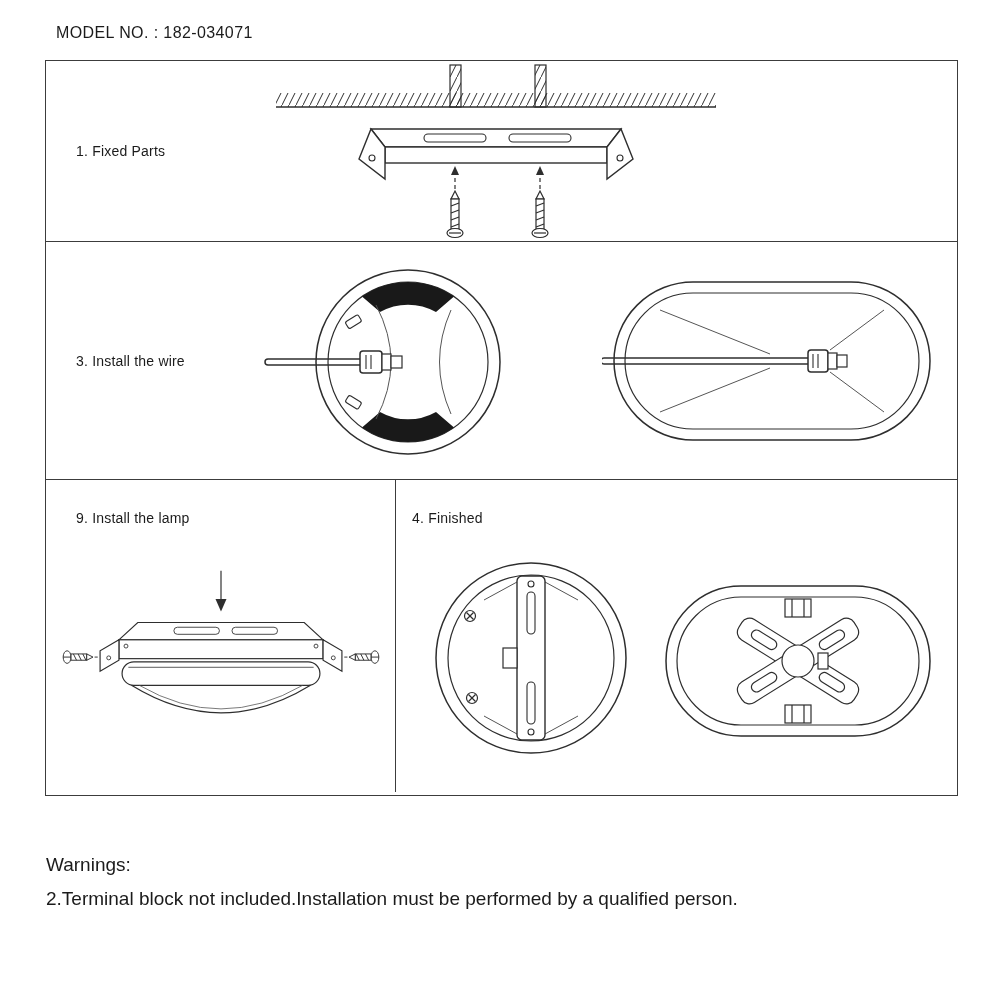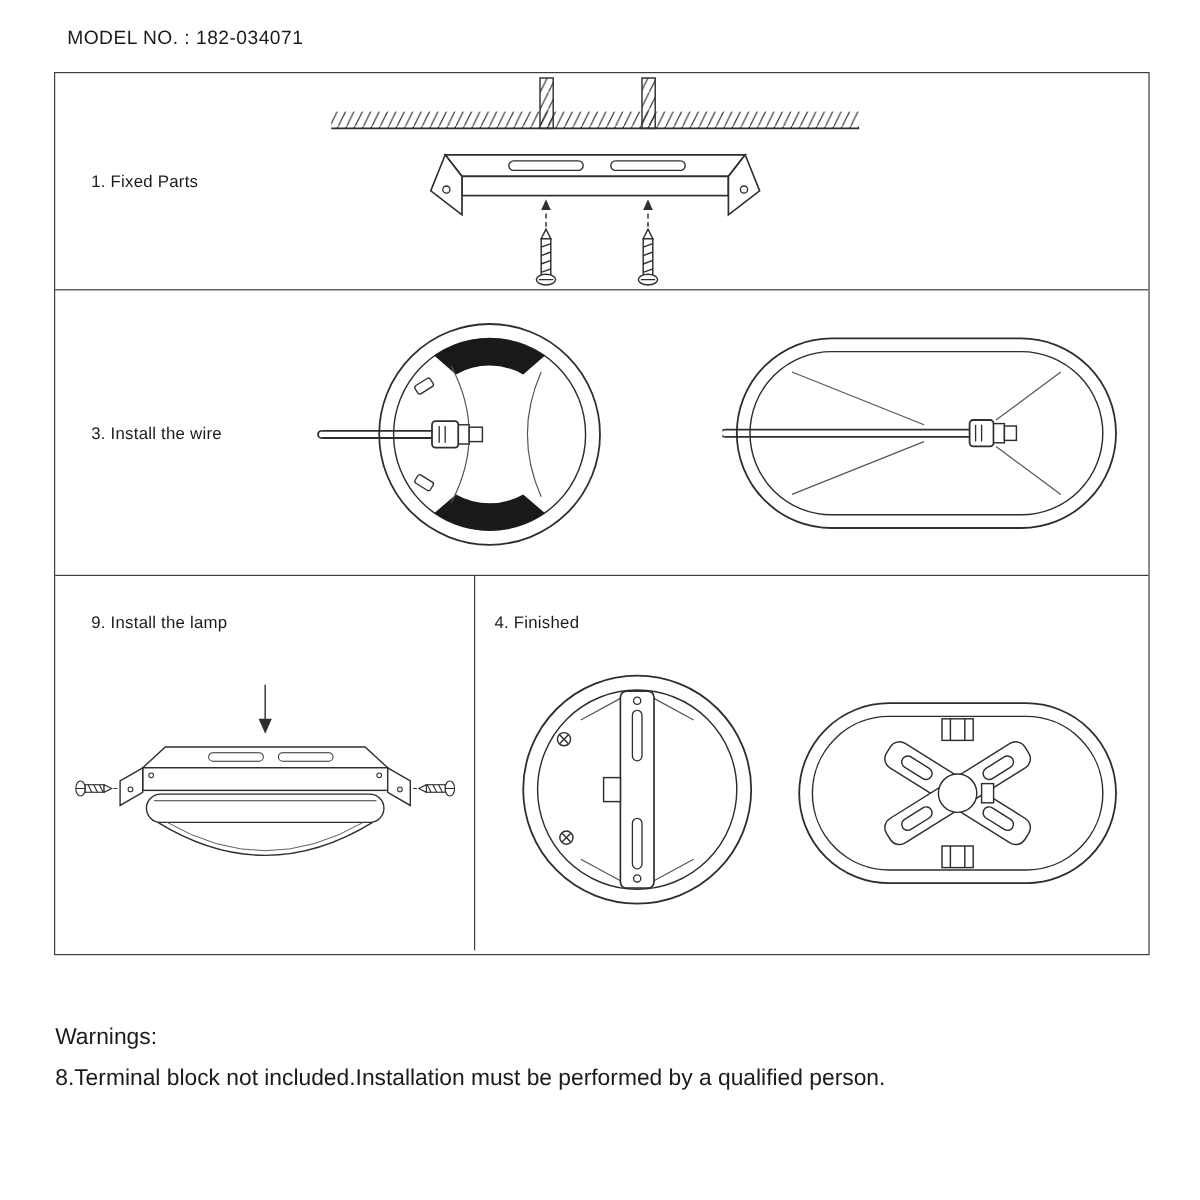--- a/index.html
+++ b/index.html
@@ -235,14 +235,14 @@
             <line x1="146" y1="129" x2="146" y2="147"></line>
           </g>
         </g>
       </svg>
     </div>
   </div>
 </div>
 
 <div class="warnings">
   <div class="title">Warnings:</div>
-  <div class="item">8.Terminal block not included.Installation must be performed by a qualified person.</div>
+  <div class="item">2.Terminal block not included.Installation must be performed by a qualified person.</div>
 </div>
 
 </body></html>

